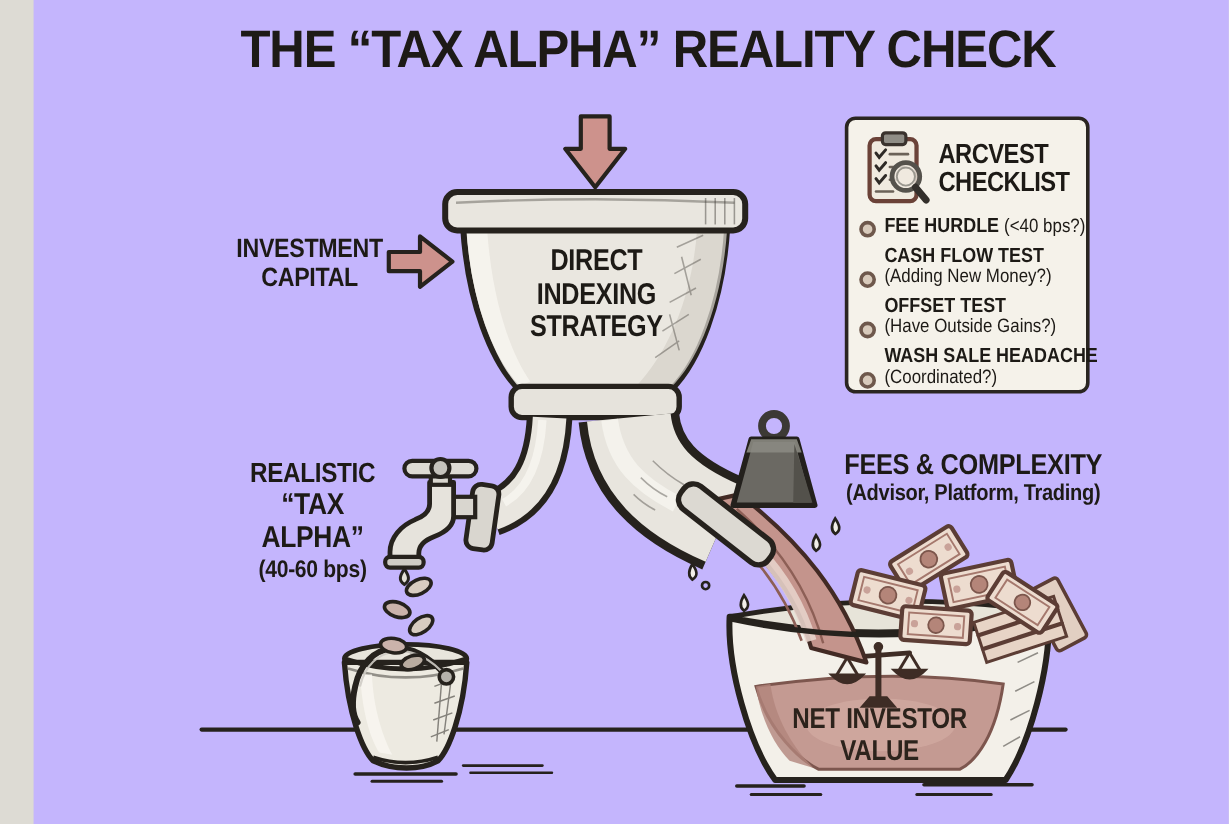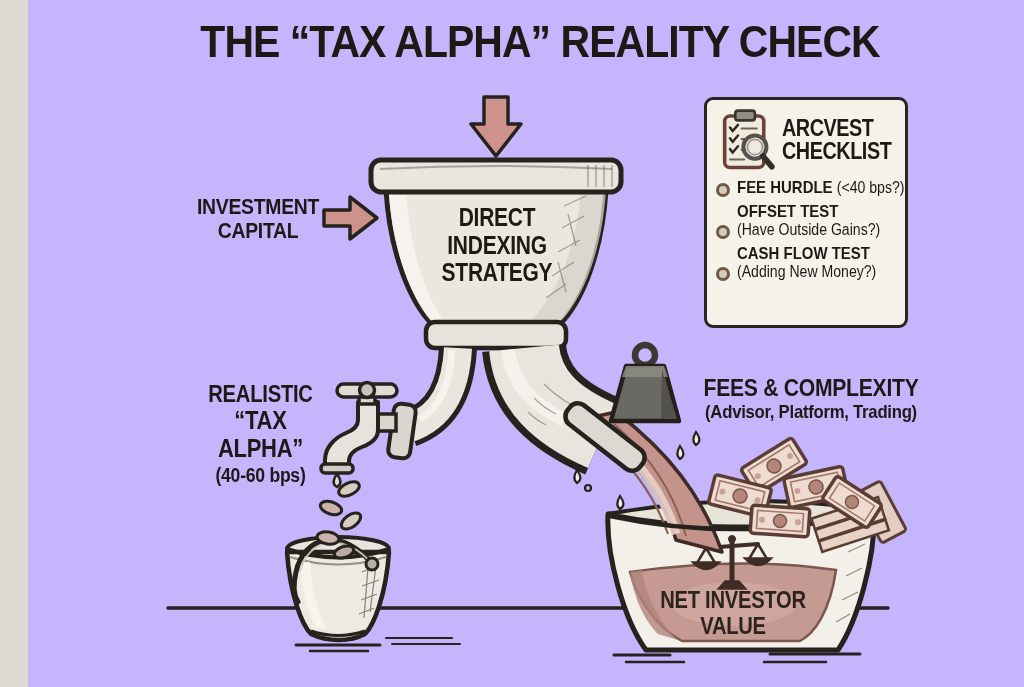--- a/index.html
+++ b/index.html
@@ -303,27 +303,34 @@
       <li>
         <span class="dot"></span>
         <div class="cl-text">
           <span class="lbl">FEE HURDLE</span>
           <span class="det">(&lt;40 bps?)</span>
         </div>
       </li>
       <li class="stacked">
         <span class="dot"></span>
         <div class="cl-text">
+          <span class="lbl">CASH FLOW TEST</span>
+          <span class="det">(Adding New Money?)</span>
+        </div>
+      </li>
+      <li class="stacked">
+        <span class="dot"></span>
+        <div class="cl-text">
           <span class="lbl">OFFSET TEST</span>
           <span class="det">(Have Outside Gains?)</span>
         </div>
       </li>
       <li class="stacked">
         <span class="dot"></span>
         <div class="cl-text">
-          <span class="lbl">CASH FLOW TEST</span>
-          <span class="det">(Adding New Money?)</span>
+          <span class="lbl">WASH SALE HEADACHE</span>
+          <span class="det">(Coordinated?)</span>
         </div>
       </li>
     </ul>
   </div>
 
 </div>
 
 </body></html>

